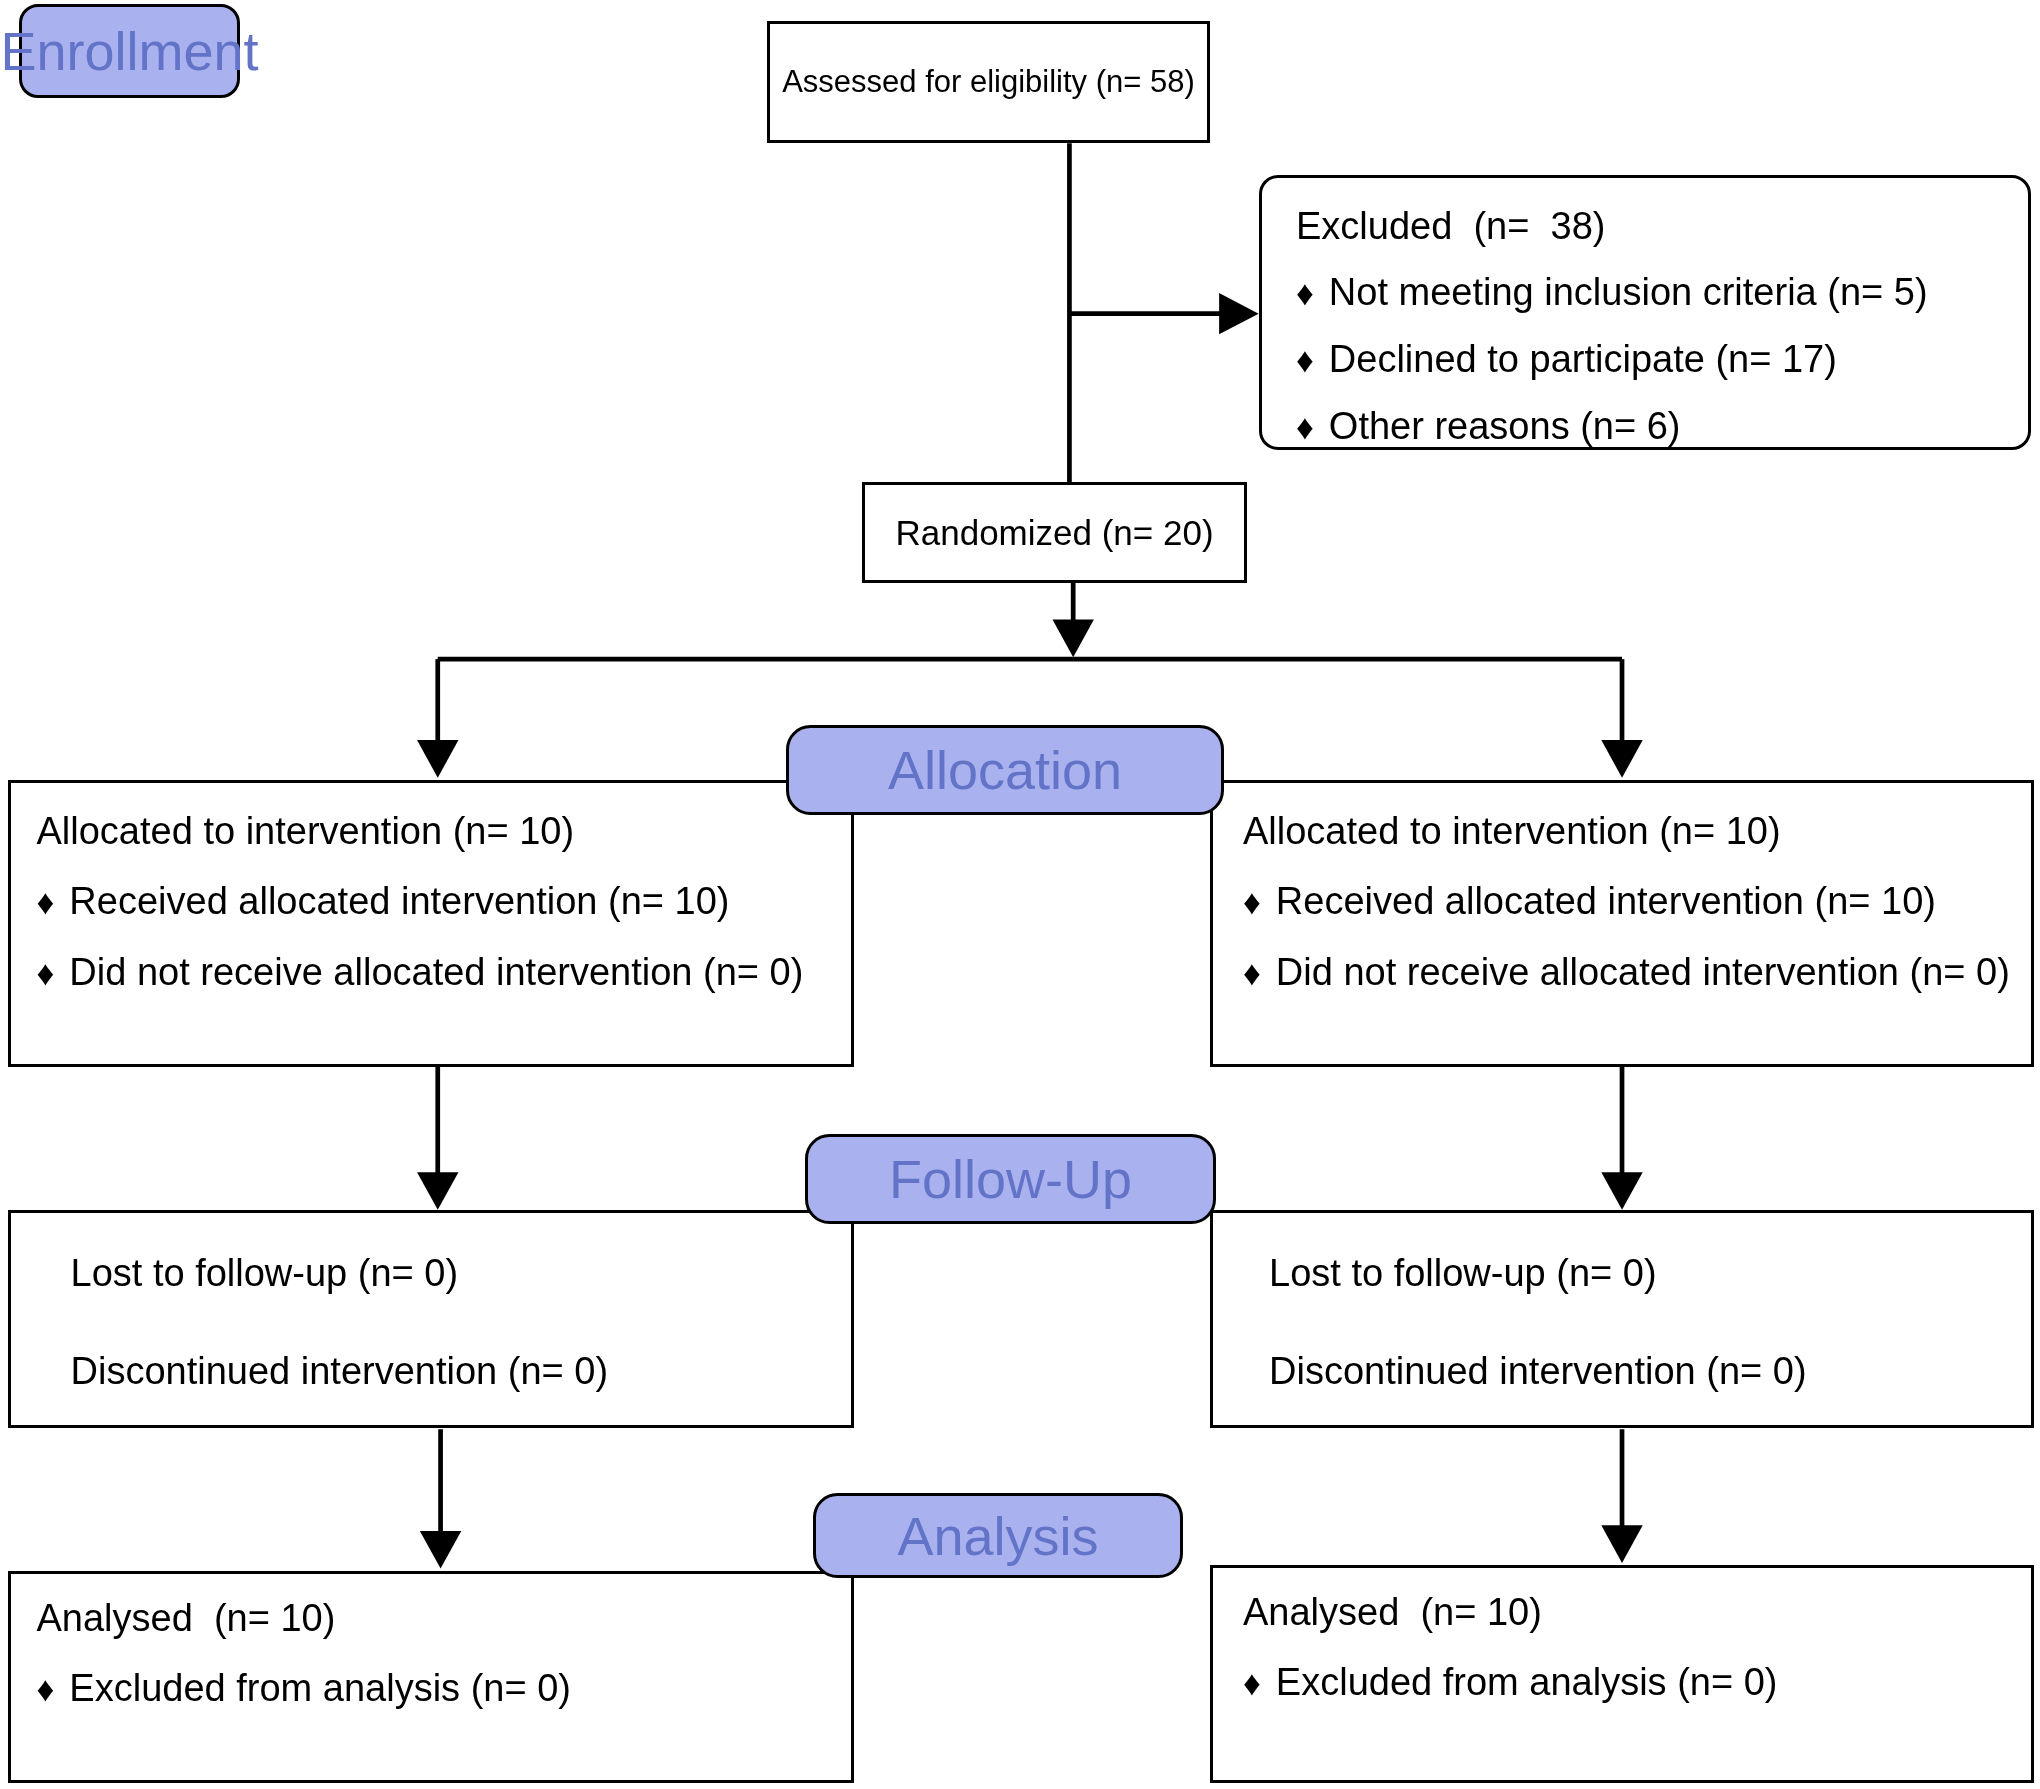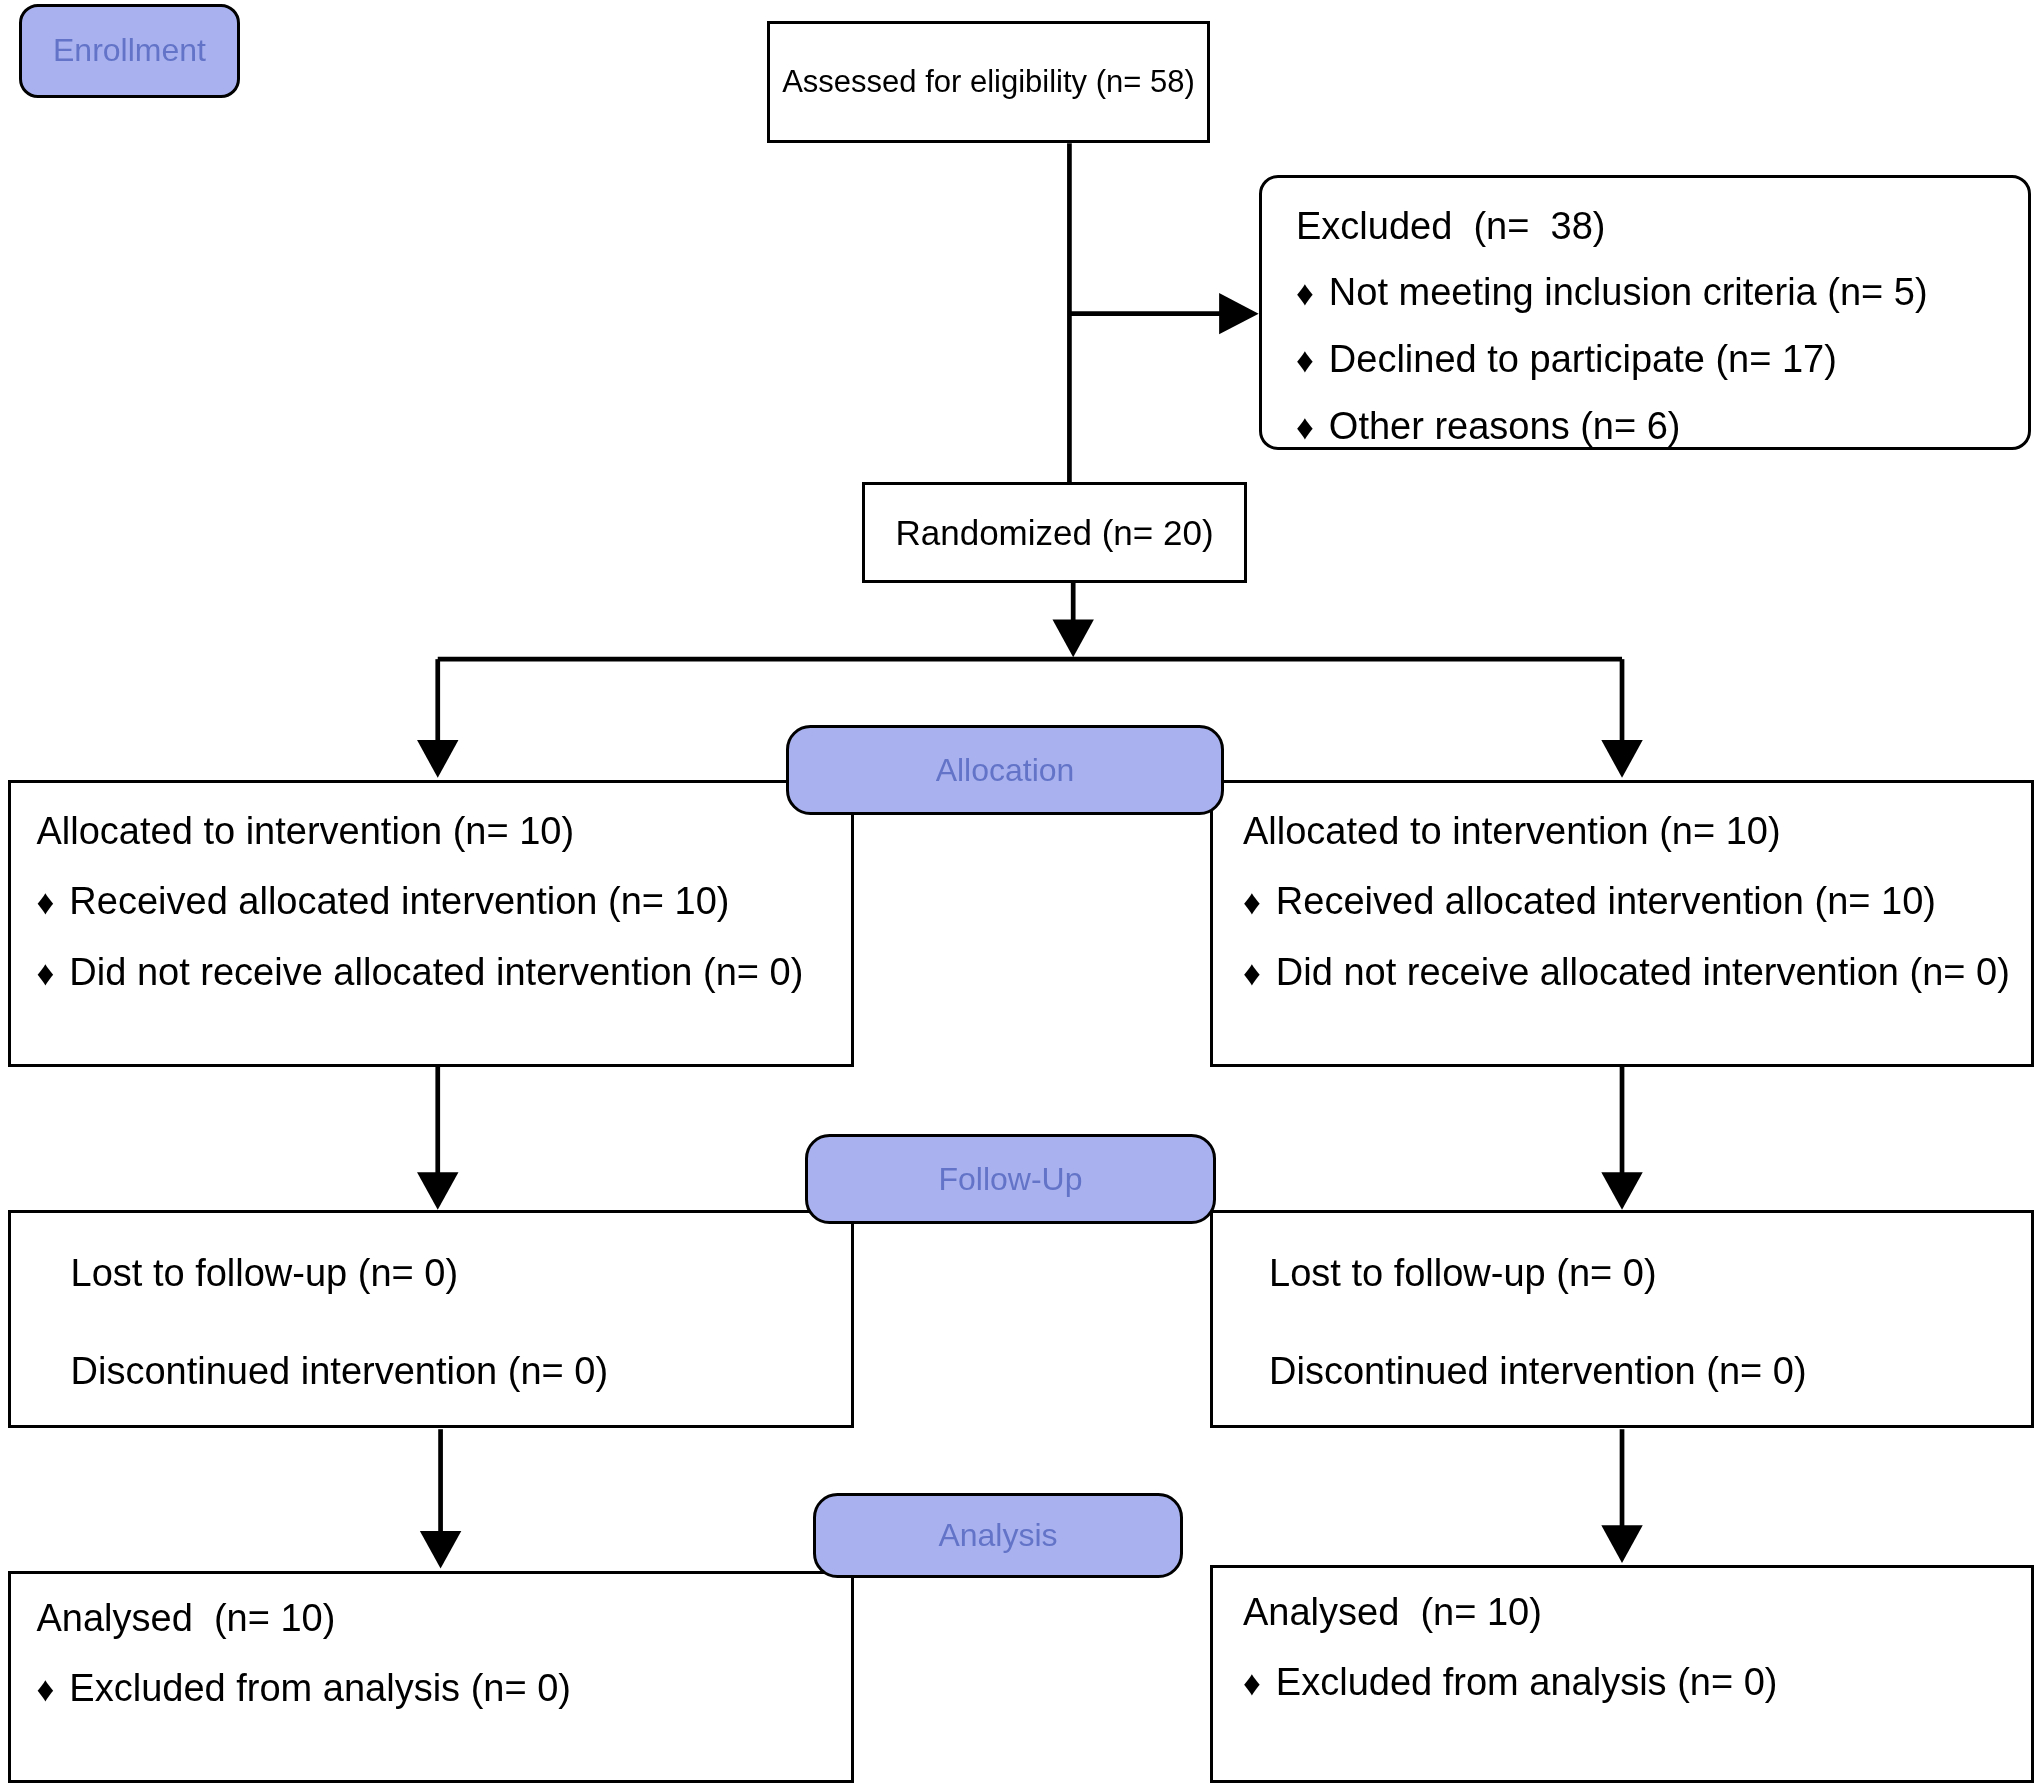--- a/index.html
+++ b/index.html
@@ -37,21 +37,21 @@
   }
 
   .badge {
     position:absolute; z-index:3;
     box-sizing:border-box;
     background:#a9b2ee;
     border:3.8px solid #000000;
     border-radius:24.5px;
     display:flex; align-items:center; justify-content:center;
     color:#6374c8;
-    font-size:32px;
+    font-size:54px;
   }
 
   
   .badge-enrollment { left:19px;  top:3.8px;    width:221px; height:94px; border-radius:19px; }
   .box-assessed    { left:767px;  top:21px;   width:443px; height:122px; font-size:31px; }
   .box-excluded    { left:1259px; top:175px;  width:772px; height:275px; padding:15px 19px 0 34px; line-height:66px;border-radius:19px; }
   .box-randomized  { left:831px;  top:482px;  width:385px; height:101px; font-size:35px;margin-left:31px; }
 
   .badge-allocation { left:786px; top:725px;  width:438px; height:90px; }
   .box-alloc-left  { left:7.5px;    top:780px;  width:846px; height:287px; padding:13px 15px 0 26px; }

